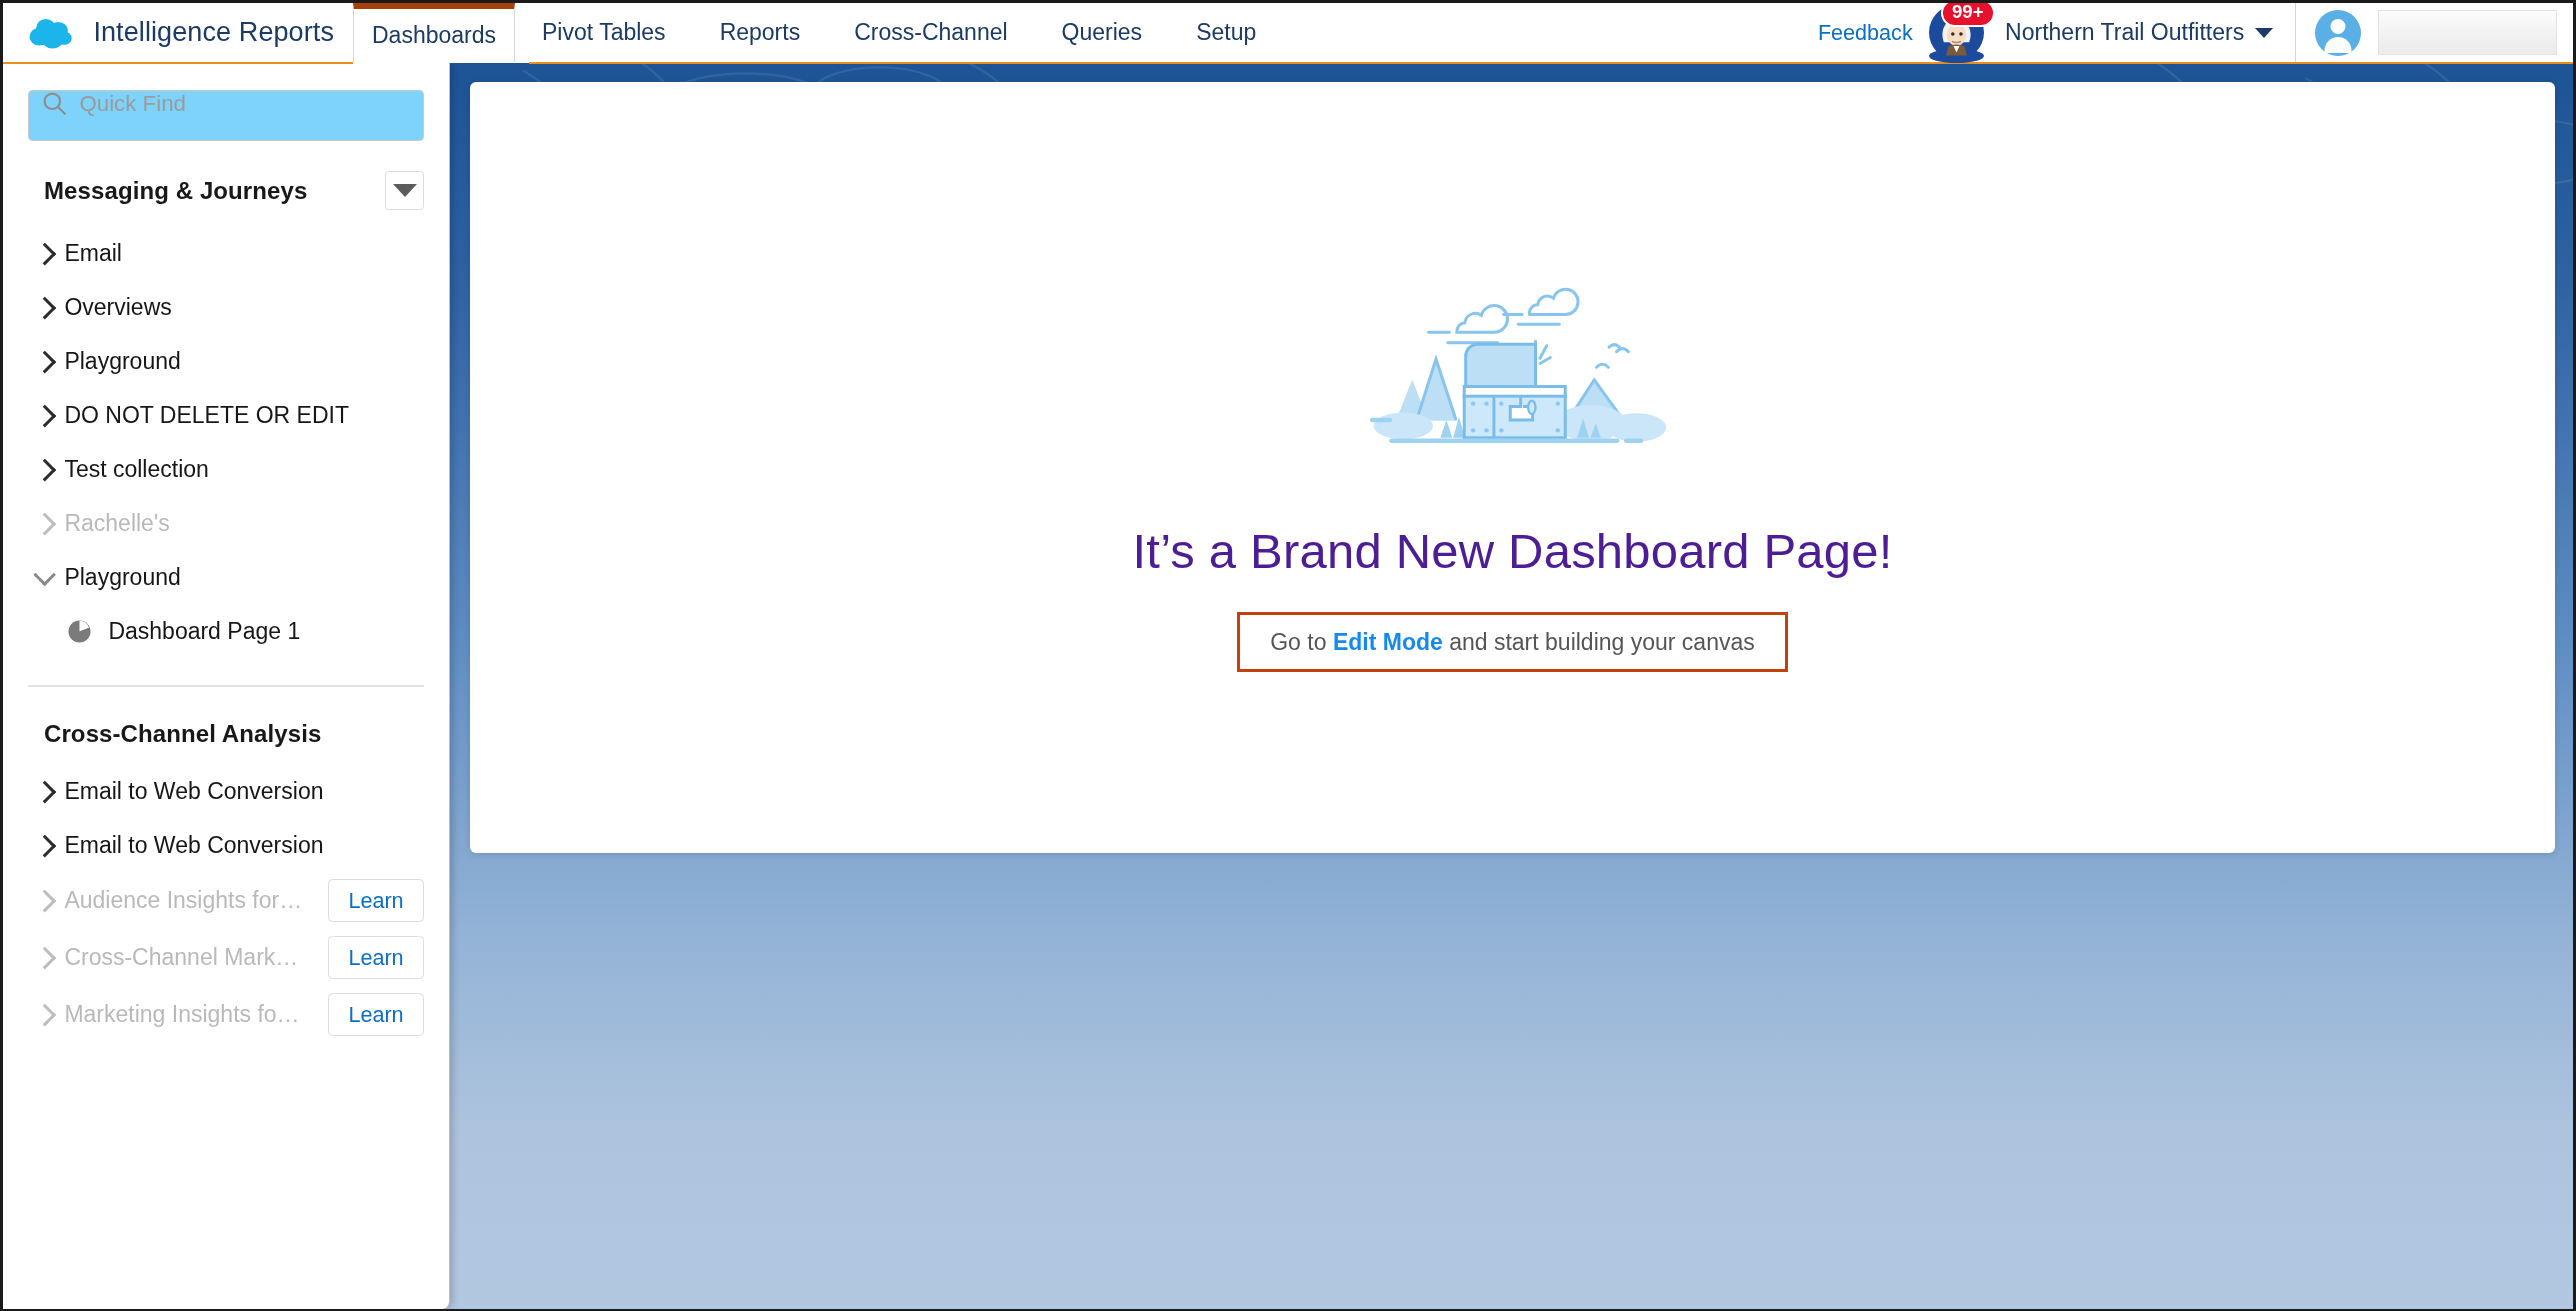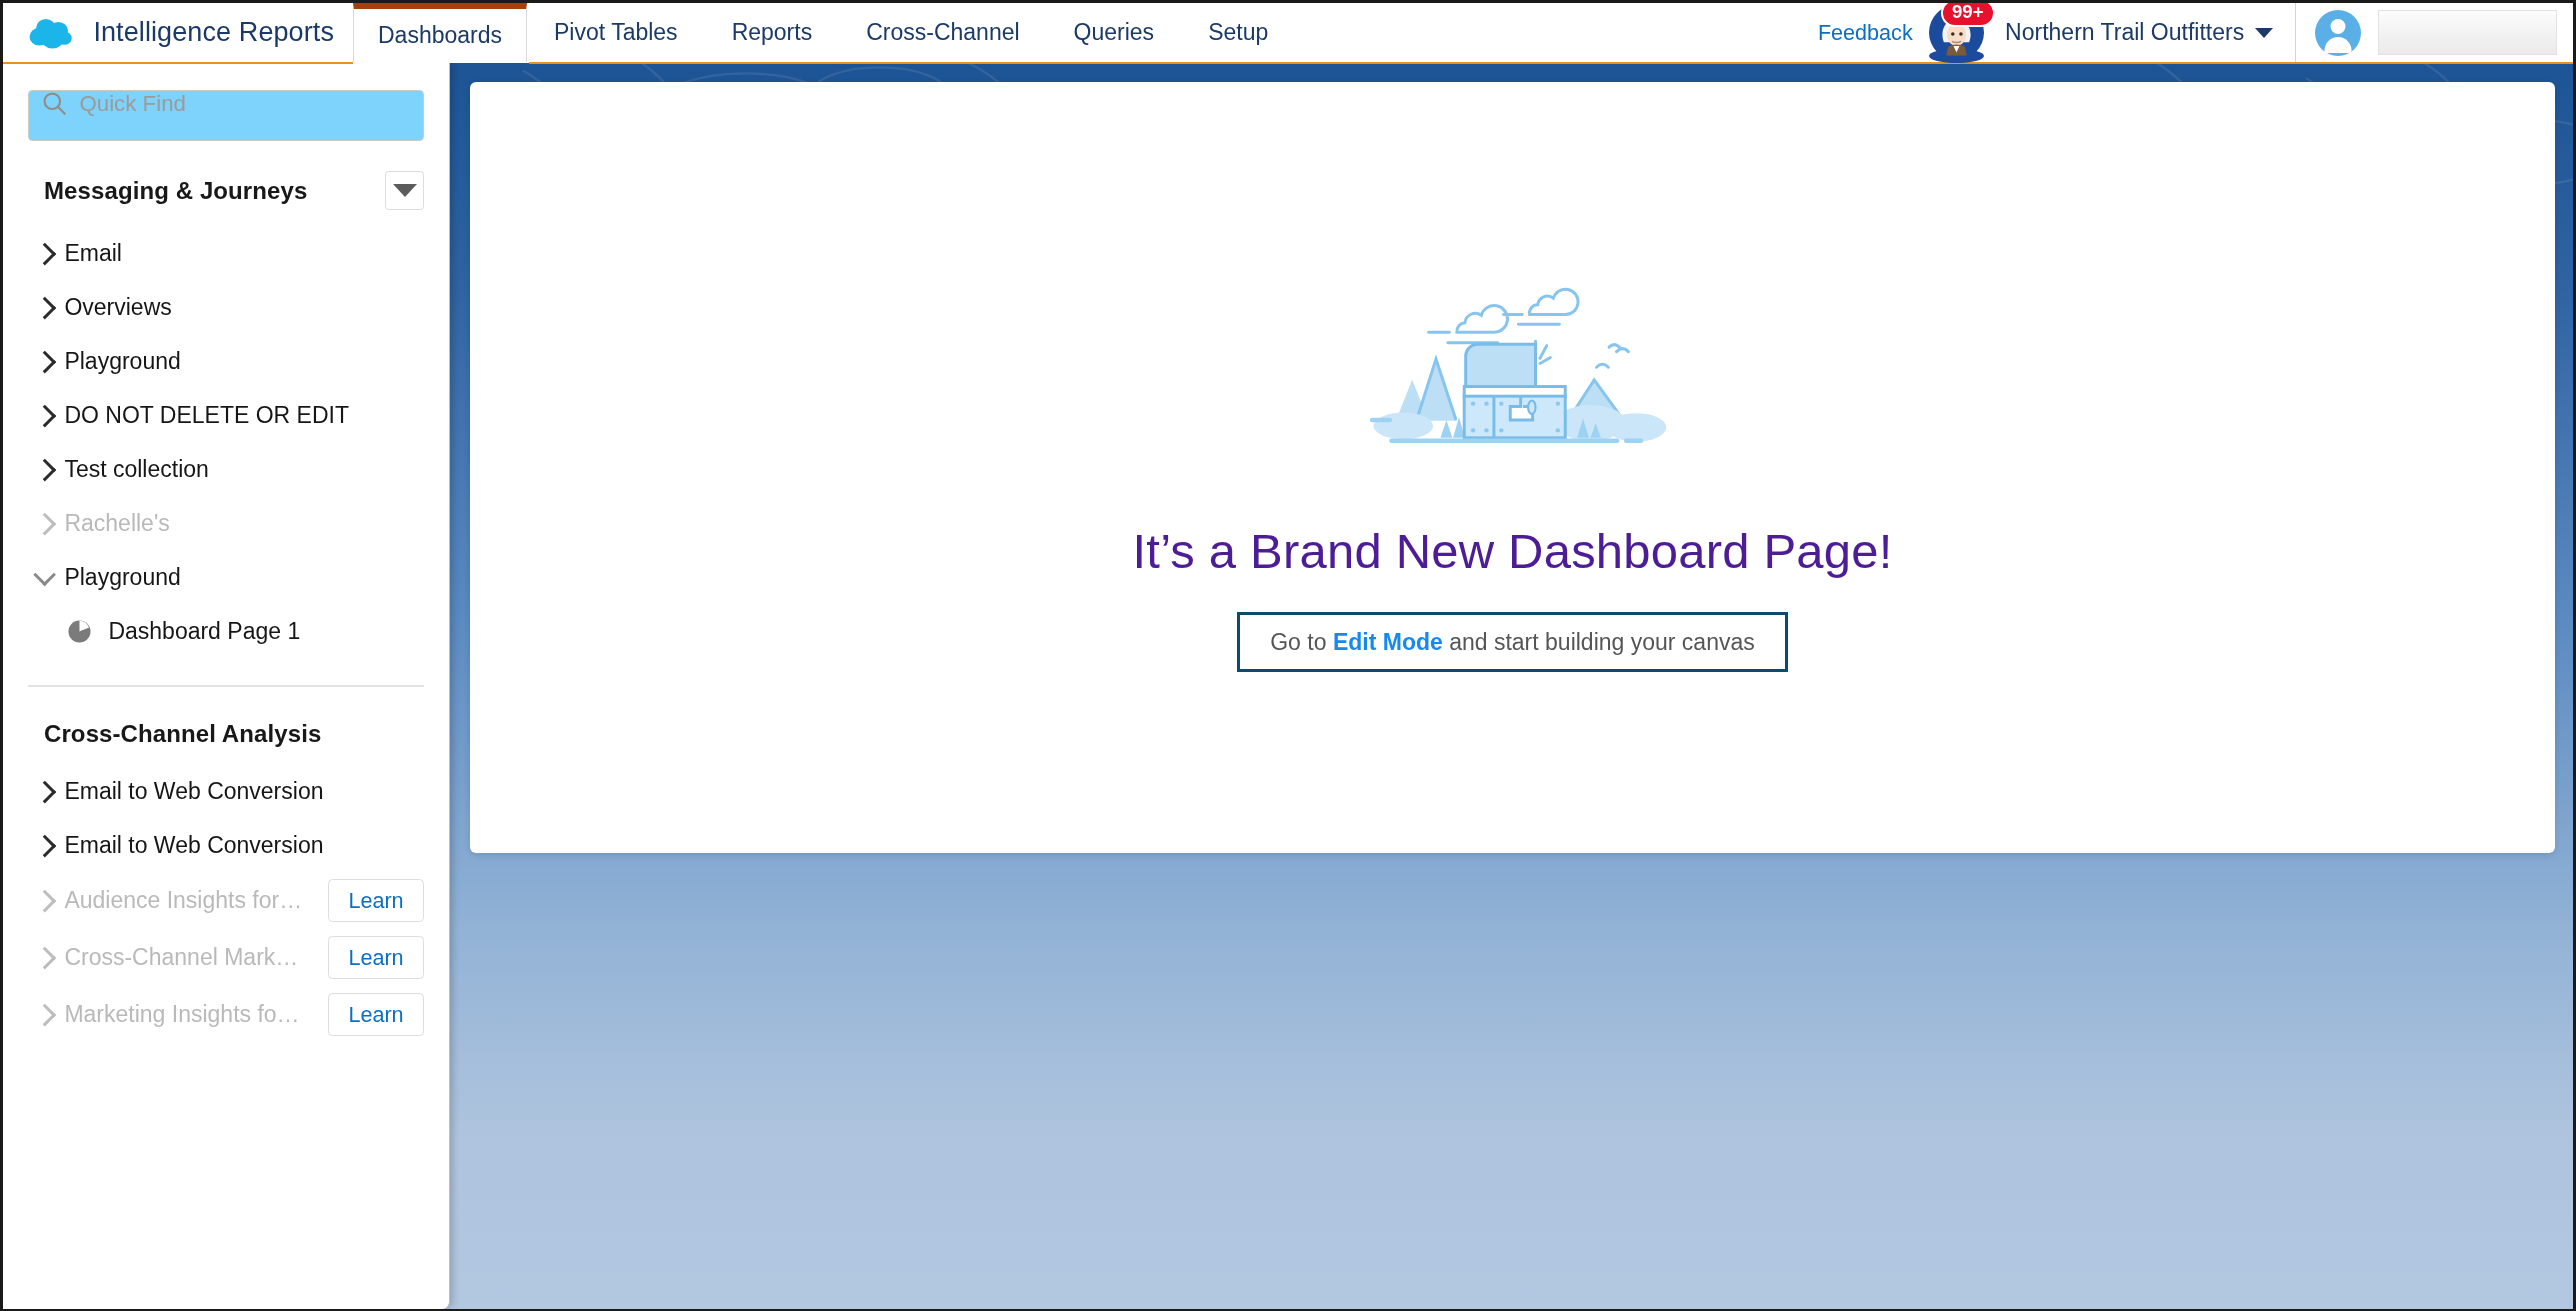--- a/index.html
+++ b/index.html
@@ -69,21 +69,21 @@
     white-space: nowrap;
     background: transparent;
     position: relative;
     cursor: pointer;
   }
   .tab.active {
     border-top: 6.7px solid #a8400c;
     border-left: 1.5px solid #d8d8d8;
     border-right: 1.5px solid #d8d8d8;
     background: #ffffff;
-    padding: 0 24px;
+    padding: 0 18px;
     font-weight: 400;
     z-index: 3;
   }
 
   
   #nav-right {
     display: flex;
     align-items: center;
     gap: 0;
     padding-right: 0;
@@ -376,21 +376,21 @@
   #empty-title {
     font-size: 49px;
     color: #4c1d95;
     font-weight: 400;
     margin-top: 54px;
     letter-spacing: 0.2px;
     white-space: nowrap;
   }
   #empty-hint-box {
     margin-top: 33px;
-    border: 3px solid #0c4a6e;
+    border: 3px solid #c2410c;
     background: #ffffff;
     padding: 13.4px 30px;
     display: flex;
     align-items: center;
     justify-content: flex-start;
   }
   #empty-hint-text {
     font-size: 23px;
     color: #555555;
     white-space: nowrap;

